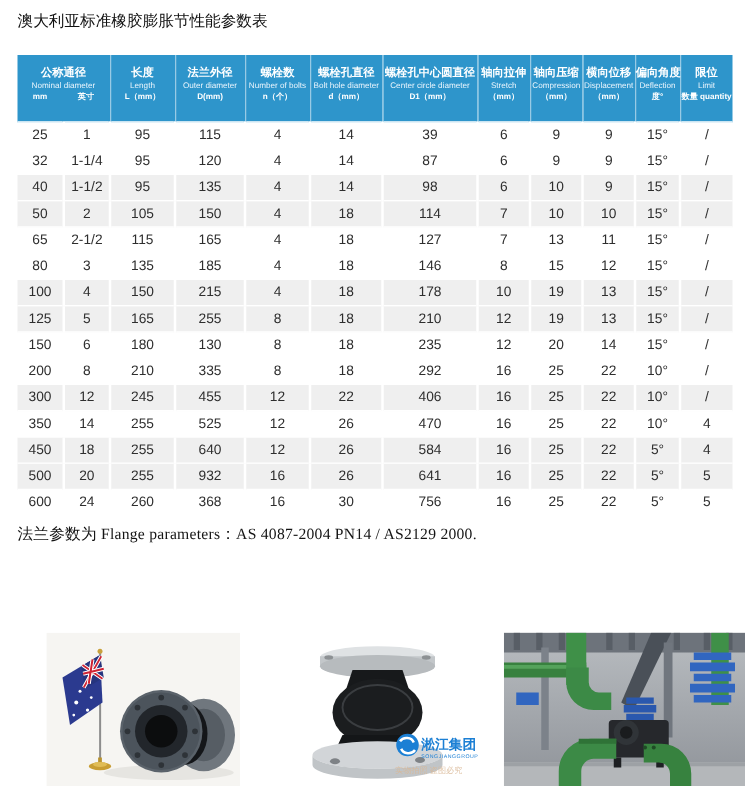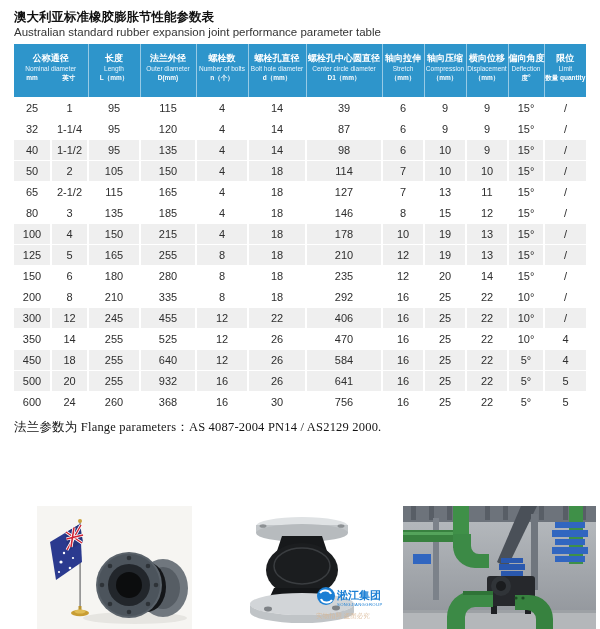--- a/index.html
+++ b/index.html
@@ -2,21 +2,21 @@
 <html><head>
 <meta charset="utf-8">
 <style>
   html,body{margin:0;padding:0;}
   body{
     width:600px;height:629px;background:#ffffff;overflow:hidden;
     font-family:"Liberation Sans","DejaVu Sans",sans-serif;
     -webkit-font-smoothing:antialiased;
   }
   .title-block{padding:9px 14px 0 14px;height:35px;}
-  .title-cn{font-size:12.5px;font-weight:bold;color:#111;line-height:16px;}
+  .title-cn{font-size:12.5px;font-weight:normal;color:#111;line-height:16px;}
   .title-en{font-size:11.5px;color:#333;line-height:15px;}
 
   table.ptable{
     border-collapse:collapse;table-layout:fixed;
     width:572px;margin-left:14px;
   }
   table.ptable th{
     background:#2e95cb;color:#fff;font-weight:normal;
     padding:4px 0 12px 0;height:37px;vertical-align:middle;text-align:center;
     border-left:1px solid rgba(255,255,255,0.5);overflow:visible;
@@ -49,21 +49,20 @@
   .photo-left{margin-left:37px;width:155px;}
   .photo-mid{margin-left:38px;width:155px;}
   .photo-right{margin-left:18px;width:193px;}
   .photo svg{display:block;}
 </style>
 </head>
 <body>
 
 <div class="title-block">
   <div class="title-cn">澳大利亚标准橡胶膨胀节性能参数表</div>
-  <div class="title-en">Australian standard rubber expansion joint performance parameter table</div>
 </div>
 
 <table class="ptable">
   <colgroup>
     <col style="width:37px">
       <col style="width:37px">
       <col style="width:52px">
       <col style="width:56px">
     <col style="width:52px">
       <col style="width:58px">
@@ -246,21 +245,21 @@
         <td>12</td>
         <td>19</td>
         <td>13</td>
         <td>15°</td>
         <td>/</td>
       </tr>
       <tr>
         <td>150</td>
         <td>6</td>
         <td>180</td>
-        <td>280</td>
+        <td>130</td>
         <td>8</td>
         <td>18</td>
         <td>235</td>
         <td>12</td>
         <td>20</td>
         <td>14</td>
         <td>15°</td>
         <td>/</td>
       </tr>
       <tr>

